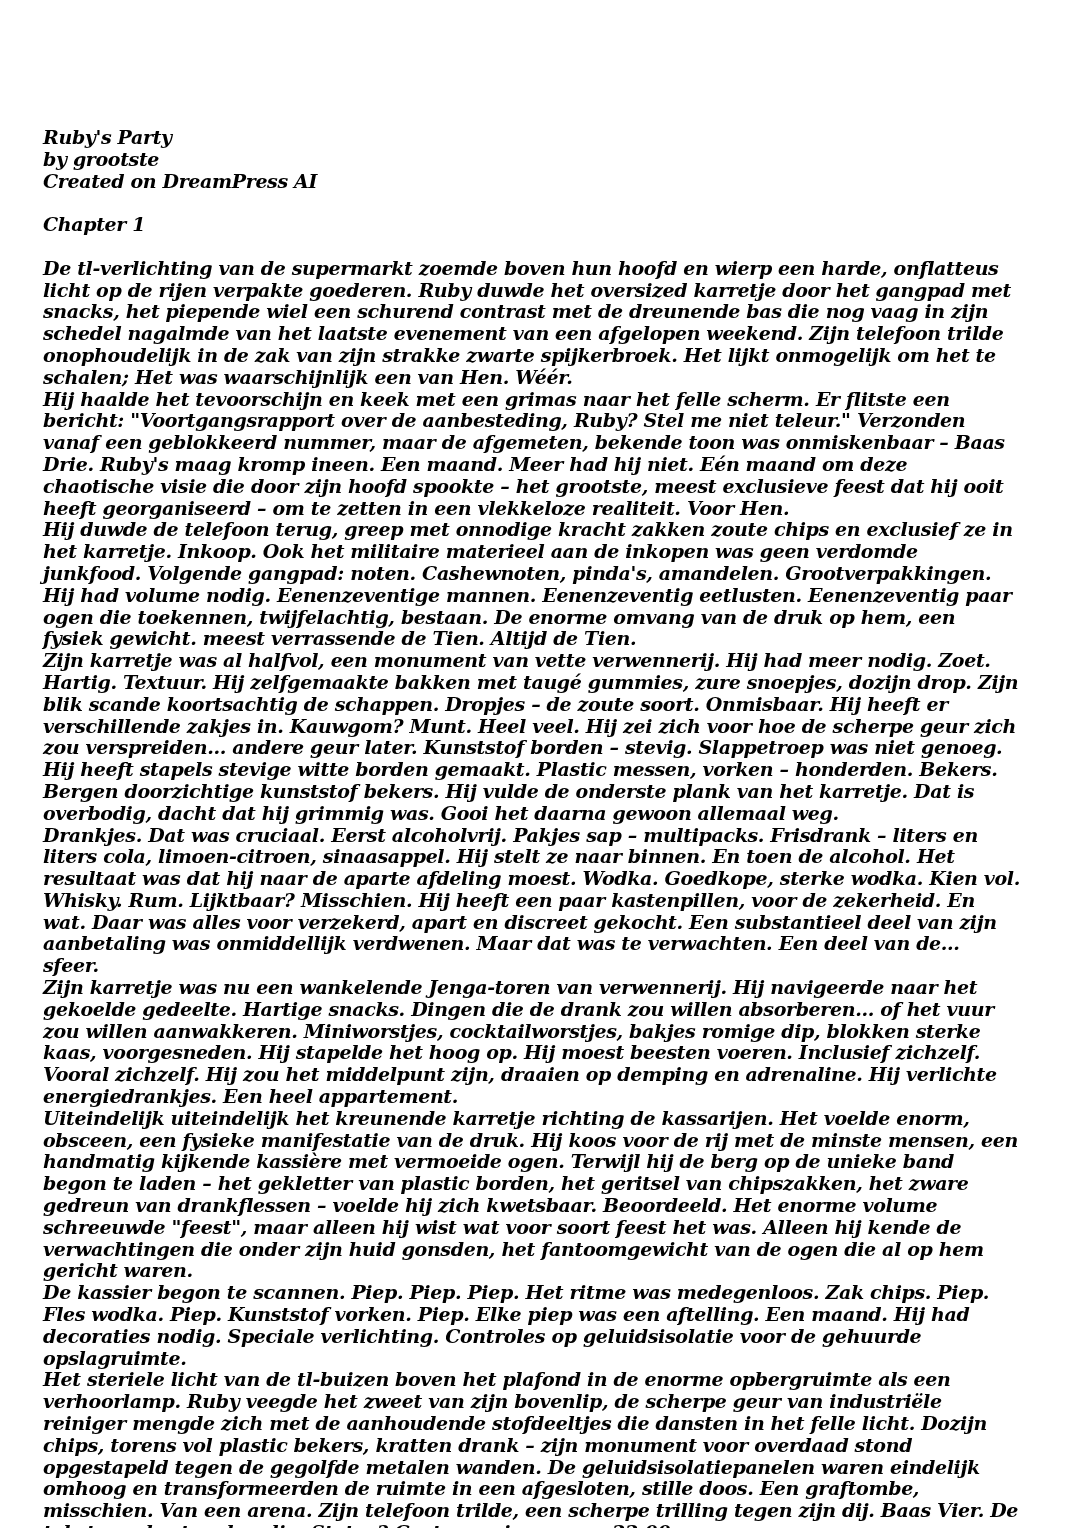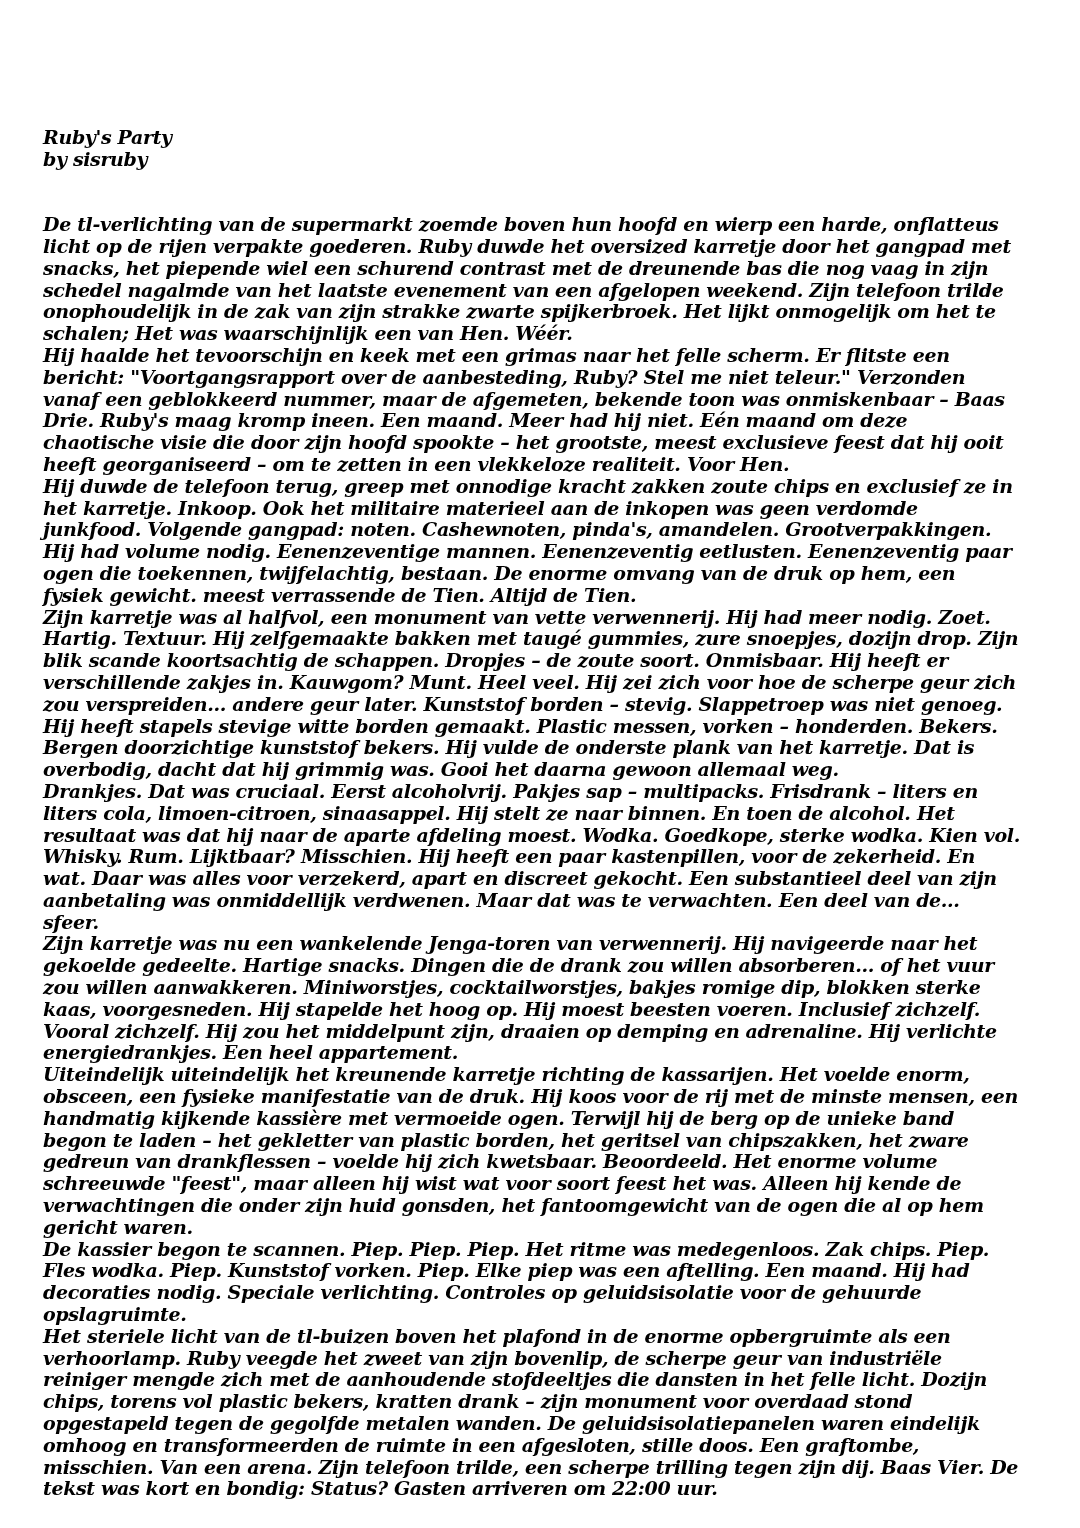--- a/index.html
+++ b/index.html
@@ -34,25 +34,27 @@
     height: 21.8px;
   }
 </style>
 </head>
 <body>
 
 <div class="page">
 
   <div class="doc-header">
     <div>Ruby's Party</div>
-    <div>by sisruby</div>
+    <div>by grootste</div>
+    <div>Created on DreamPress AI</div>
   </div>
 
   <div class="spacer-line"></div>
 
+  <div class="chapter-heading">Chapter 1</div>
 
   <div class="spacer-line"></div>
 
   <div class="story-body">
     <p>De tl-verlichting van de supermarkt zoemde boven hun hoofd en wierp een harde, onflatteus licht op de rijen verpakte goederen. Ruby duwde het oversized karretje door het gangpad met snacks, het piepende wiel een schurend contrast met de dreunende bas die nog vaag in zijn schedel nagalmde van het laatste evenement van een afgelopen weekend. Zijn telefoon trilde onophoudelijk in de zak van zijn strakke zwarte spijkerbroek. Het lijkt onmogelijk om het te schalen; Het was waarschijnlijk een van Hen. Wéér.</p>
     <p>Hij haalde het tevoorschijn en keek met een grimas naar het felle scherm. Er flitste een bericht: "Voortgangsrapport over de aanbesteding, Ruby? Stel me niet teleur." Verzonden vanaf een geblokkeerd nummer, maar de afgemeten, bekende toon was onmiskenbaar – Baas Drie. Ruby's maag kromp ineen. Een maand. Meer had hij niet. Eén maand om deze chaotische visie die door zijn hoofd spookte – het grootste, meest exclusieve feest dat hij ooit heeft georganiseerd – om te zetten in een vlekkeloze realiteit. Voor Hen.</p>
     <p>Hij duwde de telefoon terug, greep met onnodige kracht zakken zoute chips en exclusief ze in het karretje. Inkoop. Ook het militaire materieel aan de inkopen was geen verdomde junkfood. Volgende gangpad: noten. Cashewnoten, pinda's, amandelen. Grootverpakkingen. Hij had volume nodig. Eenenzeventige mannen. Eenenzeventig eetlusten. Eenenzeventig paar ogen die toekennen, twijfelachtig, bestaan. De enorme omvang van de druk op hem, een fysiek gewicht. meest verrassende de Tien. Altijd de Tien.</p>
     <p>Zijn karretje was al halfvol, een monument van vette verwennerij. Hij had meer nodig. Zoet. Hartig. Textuur. Hij zelfgemaakte bakken met taugé gummies, zure snoepjes, dozijn drop. Zijn blik scande koortsachtig de schappen. Dropjes – de zoute soort. Onmisbaar. Hij heeft er verschillende zakjes in. Kauwgom? Munt. Heel veel. Hij zei zich voor hoe de scherpe geur zich zou verspreiden... andere geur later. Kunststof borden – stevig. Slappetroep was niet genoeg. Hij heeft stapels stevige witte borden gemaakt. Plastic messen, vorken – honderden. Bekers. Bergen doorzichtige kunststof bekers. Hij vulde de onderste plank van het karretje. Dat is overbodig, dacht dat hij grimmig was. Gooi het daarna gewoon allemaal weg.</p>
     <p>Drankjes. Dat was cruciaal. Eerst alcoholvrij. Pakjes sap – multipacks. Frisdrank – liters en liters cola, limoen-citroen, sinaasappel. Hij stelt ze naar binnen. En toen de alcohol. Het resultaat was dat hij naar de aparte afdeling moest. Wodka. Goedkope, sterke wodka. Kien vol. Whisky. Rum. Lijktbaar? Misschien. Hij heeft een paar kastenpillen, voor de zekerheid. En wat. Daar was alles voor verzekerd, apart en discreet gekocht. Een substantieel deel van zijn aanbetaling was onmiddellijk verdwenen. Maar dat was te verwachten. Een deel van de... sfeer.</p>
     <p>Zijn karretje was nu een wankelende Jenga-toren van verwennerij. Hij navigeerde naar het gekoelde gedeelte. Hartige snacks. Dingen die de drank zou willen absorberen... of het vuur zou willen aanwakkeren. Miniworstjes, cocktailworstjes, bakjes romige dip, blokken sterke kaas, voorgesneden. Hij stapelde het hoog op. Hij moest beesten voeren. Inclusief zichzelf. Vooral zichzelf. Hij zou het middelpunt zijn, draaien op demping en adrenaline. Hij verlichte energiedrankjes. Een heel appartement.</p>

